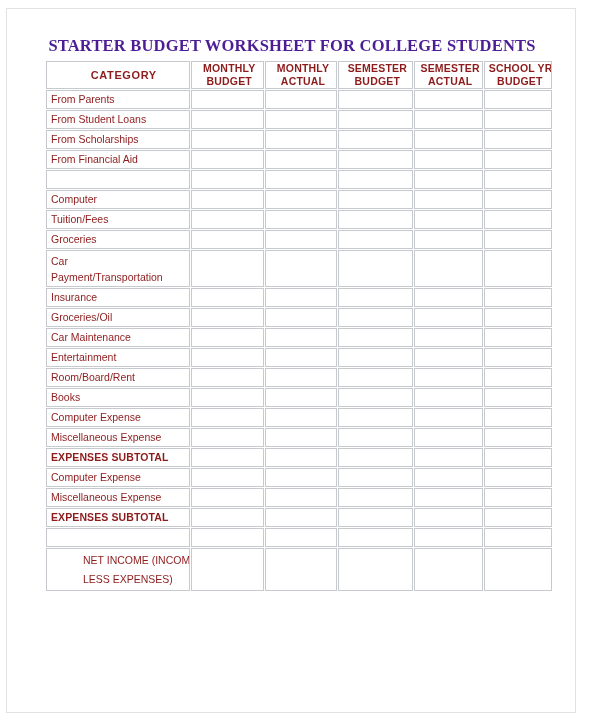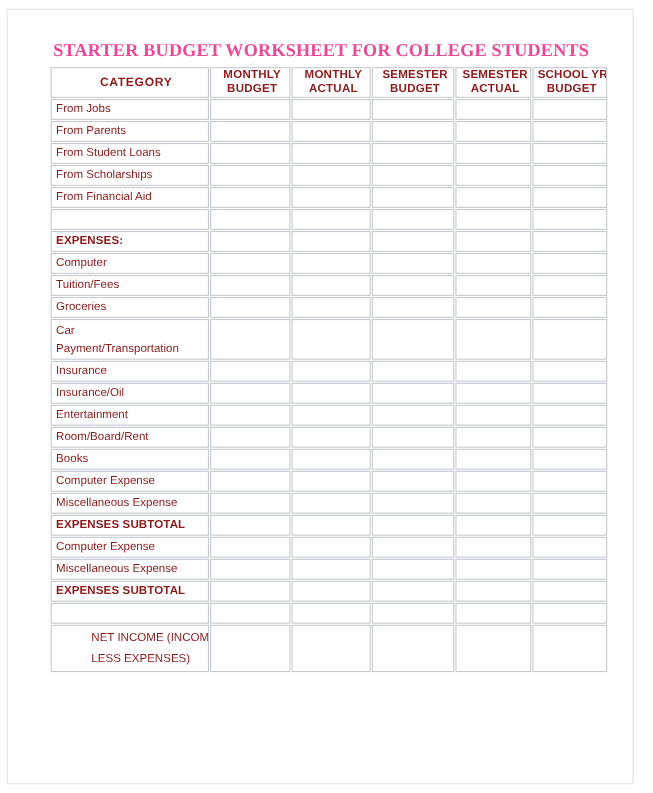--- a/index.html
+++ b/index.html
@@ -31,21 +31,21 @@
   .doc-title {
     position: absolute;
     left: 0;
     top: 27px;
     width: 570px;
     text-align: center;
     font-family: "Liberation Serif", serif;
     font-weight: bold;
     font-size: 16.5px;
     letter-spacing: 0.2px;
-    color: #ec4899;
+    color: #4c1d95;
     white-space: nowrap;
   }
 
   
   .table-wrap {
     position: absolute;
     left: 38px;
     top: 51px;
     width: 508px;
   }
@@ -139,28 +139,20 @@
             <td class="hdr">
               <span class="hl">SEMESTER</span>
               <span class="hl">ACTUAL</span>
             </td>
             <td class="hdr">
               <span class="hl">SCHOOL YR</span>
               <span class="hl">BUDGET</span>
             </td>
           </tr>
           <tr>
-            <td class="lbl">From Jobs</td>
-            <td class="blank"></td>
-            <td class="blank"></td>
-            <td class="blank"></td>
-            <td class="blank"></td>
-            <td class="blank"></td>
-          </tr>
-          <tr>
             <td class="lbl">From Parents</td>
             <td class="blank"></td>
             <td class="blank"></td>
             <td class="blank"></td>
             <td class="blank"></td>
             <td class="blank"></td>
           </tr>
           <tr>
             <td class="lbl">From Student Loans</td>
             <td class="blank"></td>
@@ -180,28 +172,20 @@
           <tr>
             <td class="lbl">From Financial Aid</td>
             <td class="blank"></td>
             <td class="blank"></td>
             <td class="blank"></td>
             <td class="blank"></td>
             <td class="blank"></td>
           </tr>
           <tr>
             <td class="spacer"></td>
-            <td class="blank"></td>
-            <td class="blank"></td>
-            <td class="blank"></td>
-            <td class="blank"></td>
-            <td class="blank"></td>
-          </tr>
-          <tr>
-            <td class="lbl bold">EXPENSES:</td>
             <td class="blank"></td>
             <td class="blank"></td>
             <td class="blank"></td>
             <td class="blank"></td>
             <td class="blank"></td>
           </tr>
           <tr>
             <td class="lbl">Computer</td>
             <td class="blank"></td>
             <td class="blank"></td>
@@ -238,21 +222,29 @@
           </tr>
           <tr>
             <td class="lbl">Insurance</td>
             <td class="blank"></td>
             <td class="blank"></td>
             <td class="blank"></td>
             <td class="blank"></td>
             <td class="blank"></td>
           </tr>
           <tr>
-            <td class="lbl">Insurance/Oil</td>
+            <td class="lbl">Groceries/Oil</td>
+            <td class="blank"></td>
+            <td class="blank"></td>
+            <td class="blank"></td>
+            <td class="blank"></td>
+            <td class="blank"></td>
+          </tr>
+          <tr>
+            <td class="lbl">Car Maintenance</td>
             <td class="blank"></td>
             <td class="blank"></td>
             <td class="blank"></td>
             <td class="blank"></td>
             <td class="blank"></td>
           </tr>
           <tr>
             <td class="lbl">Entertainment</td>
             <td class="blank"></td>
             <td class="blank"></td>

